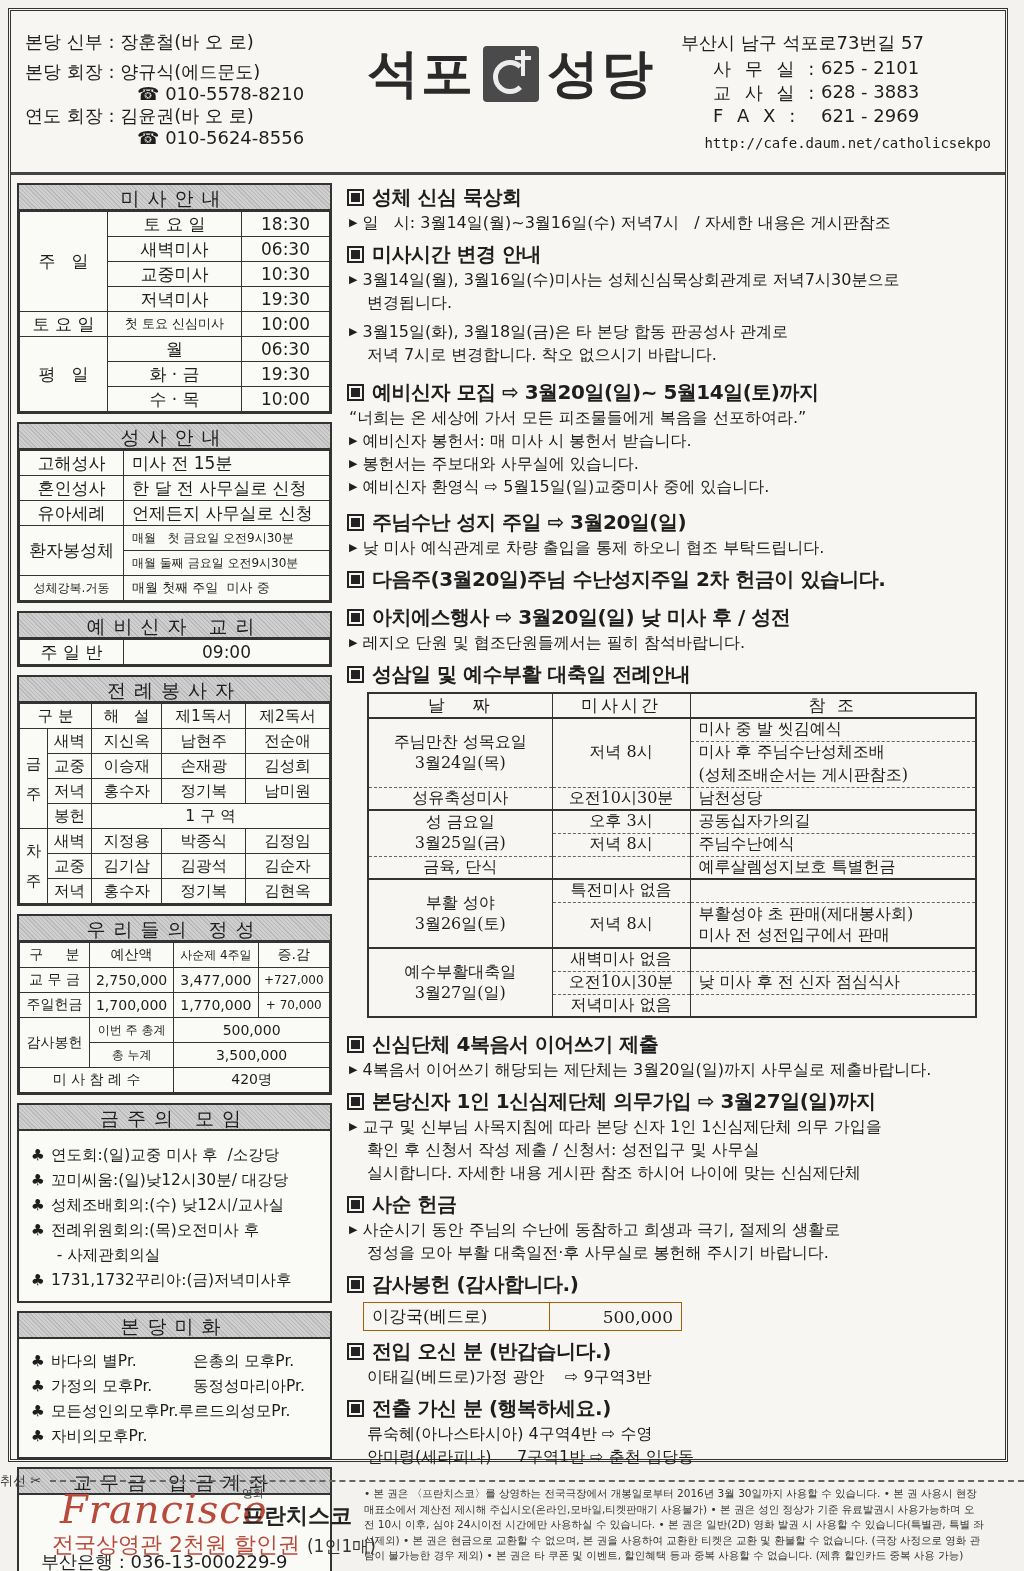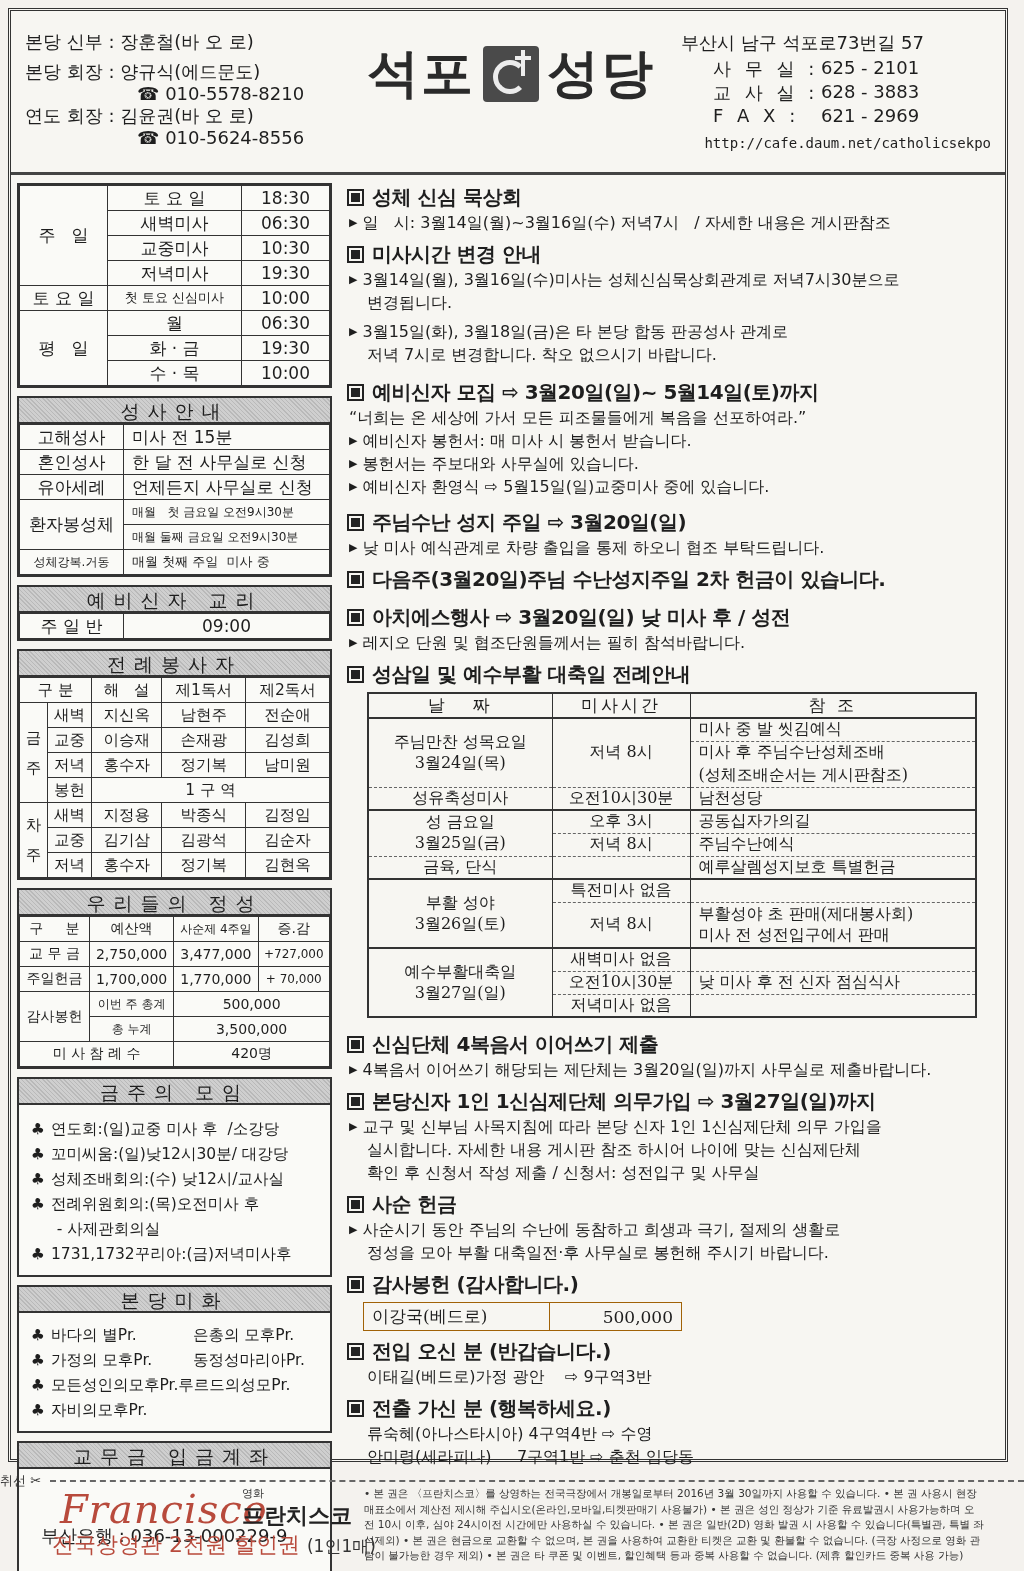--- a/index.html
+++ b/index.html
@@ -116,20 +116,21 @@
           <span class="lbl">F A X :</span>
           <span class="val">621 - 2969</span>
         </div>
       <div class="url">http://cafe.daum.net/catholicsekpo</div>
     </div>
   </div>
 
   <div class="left">
 
     <div class="box">
+      <div class="box-title">미사안내</div>
       <table class="grid">
         <tbody>
             <tr>
               <td rowspan="4" style="width:88px;white-space:pre">주   일</td>
               <td>토 요 일</td>
               <td style="width:88px">18:30</td>
             </tr>
         <tr>
               <td>새벽미사</td>
               <td>06:30</td>
@@ -483,24 +484,24 @@
       <div class="b"><span class="tri">▶</span><span>4복음서 이어쓰기 해당되는 제단체는 3월20일(일)까지 사무실로 제출바랍니다.</span></div>
     </div>
 
     <div class="sec">
       <div class="sec-h">
           <span class="sq"></span>
           <span>본당신자 1인 1신심제단체 의무가입 ⇨ 3월27일(일)까지</span>
         </div>
       <div class="b"><span class="tri">▶</span><span>교구 및 신부님 사목지침에 따라 본당 신자 1인 1신심제단체 의무 가입을</span></div>
       <div class="b">
+          <div class="ind">확인 후 신청서 작성 제출 / 신청서: 성전입구 및 사무실</div>
+        </div>
+      <div class="b">
           <div class="ind">실시합니다. 자세한 내용 게시판 참조 하시어 나이에 맞는 신심제단체</div>
-        </div>
-      <div class="b">
-          <div class="ind">확인 후 신청서 작성 제출 / 신청서: 성전입구 및 사무실</div>
         </div>
     </div>
 
     <div class="sec" style="margin-top:6px">
       <div class="sec-h">
           <span class="sq"></span>
           <span>사순 헌금</span>
         </div>
       <div class="b"><span class="tri">▶</span><span>사순시기 동안 주님의 수난에 동참하고 희생과 극기, 절제의 생활로</span></div>
       <div class="b">

